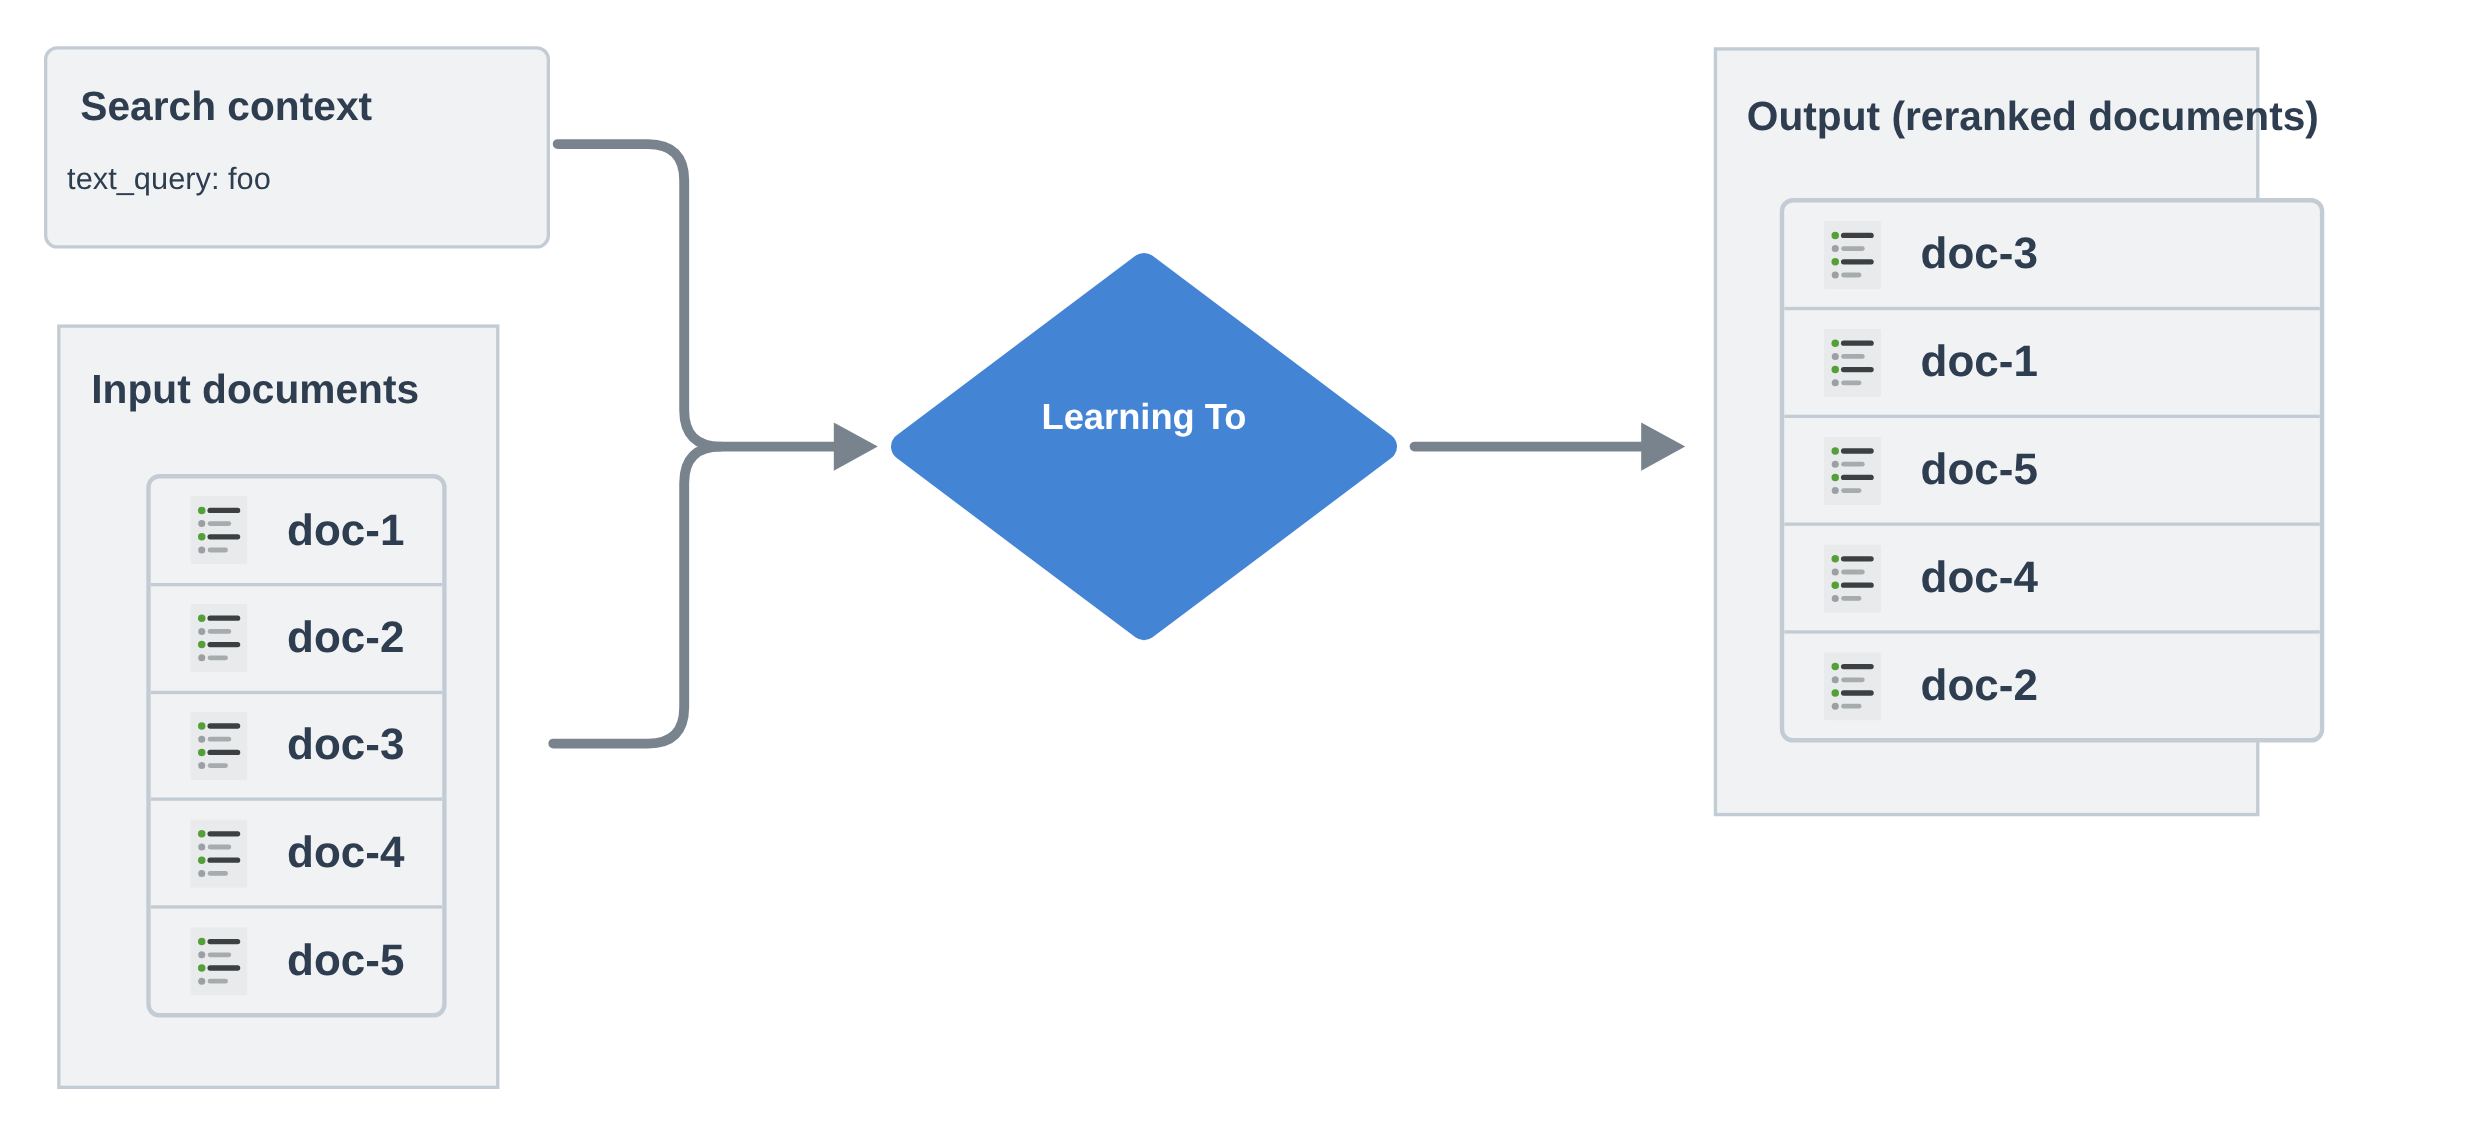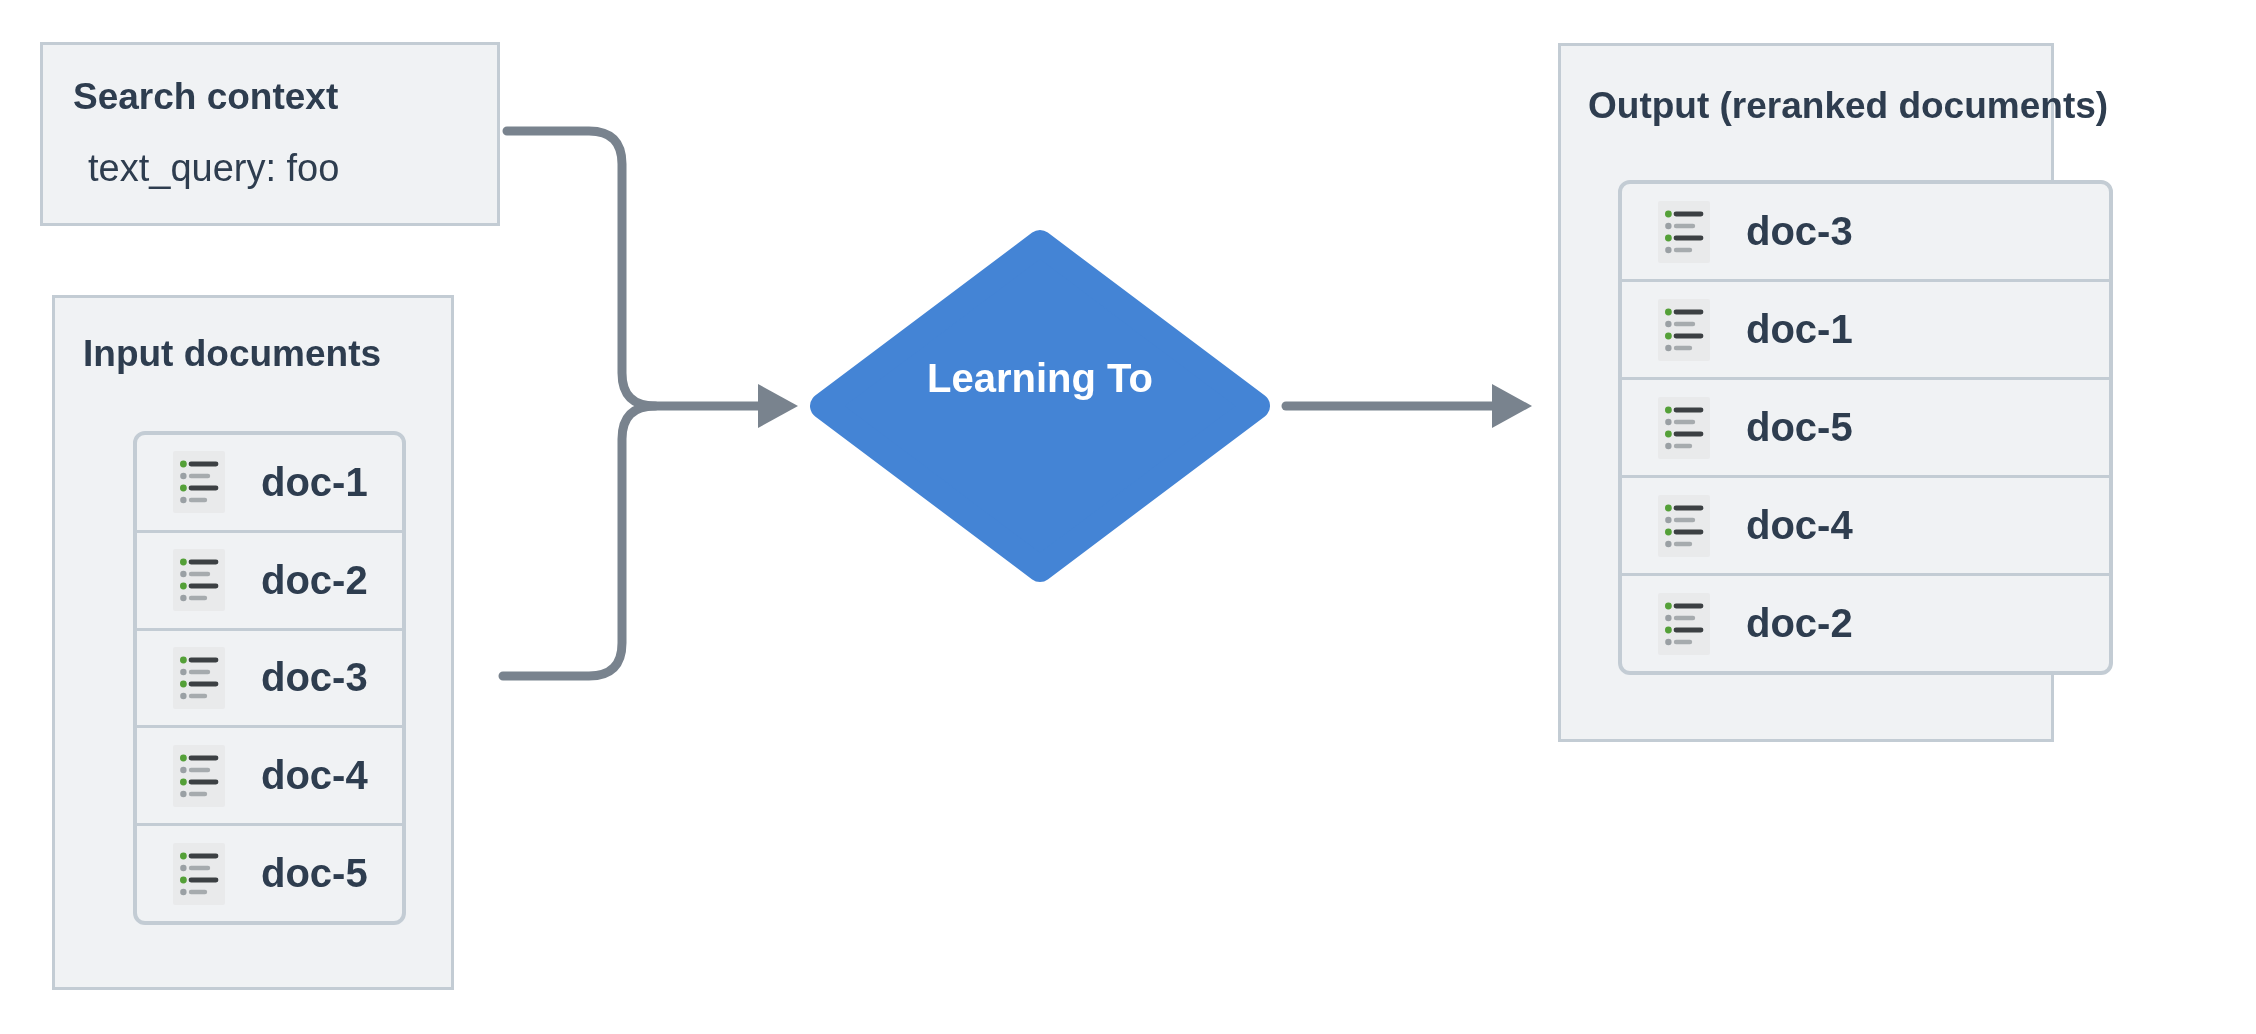--- a/index.html
+++ b/index.html
@@ -42,27 +42,27 @@
   .panel h2 {
     position: absolute;
     margin: 0;
     font-size: 37px;
     font-weight: bold;
     color: var(--text);
     white-space: nowrap;
     line-height: 1.1;
   }
 
-  .panel-search { left: 40px; top: 42px; width: 460px; height: 184px; }
+  .panel-search { left: 40px; top: 42px; width: 460px; height: 184px; border-radius: 12px; }
   .panel-search h2 { left: 30px; top: 32px; }
   .panel-search .query-text {
     position: absolute;
     margin: 0;
-    left: 45px; top: 102px;
-    font-size: 38px;
+    left: 18px; top: 102px;
+    font-size: 28px;
     color: var(--text);
     white-space: nowrap;
   }
 
   .panel-input  { left: 52px;  top: 295px; width: 402px; height: 695px; }
   .panel-input h2 { left: 28px; top: 36px; }
   .panel-input .doc-list { left: 78px; top: 133px; width: 273px; height: 494px; }
 
   .panel-output { left: 1558px; top: 43px; width: 496px; height: 699px; text-align: center; }
   .panel-output h2 { left: 27px; top: 40px; }
@@ -93,21 +93,21 @@
     color: var(--text);
     white-space: nowrap;
   }
 
   .diamond-label {
     position: absolute;
     left: 870px; top: 352px;
     width: 340px;
     text-align: center;
     color: var(--diamond-text);
-    font-size: 40px;
+    font-size: 33px;
     font-weight: bold;
     line-height: 53px;
   }
   .diamond-label span { display: block; }
 </style>
 </head>
 <body>
 
 <div class="canvas">
 

